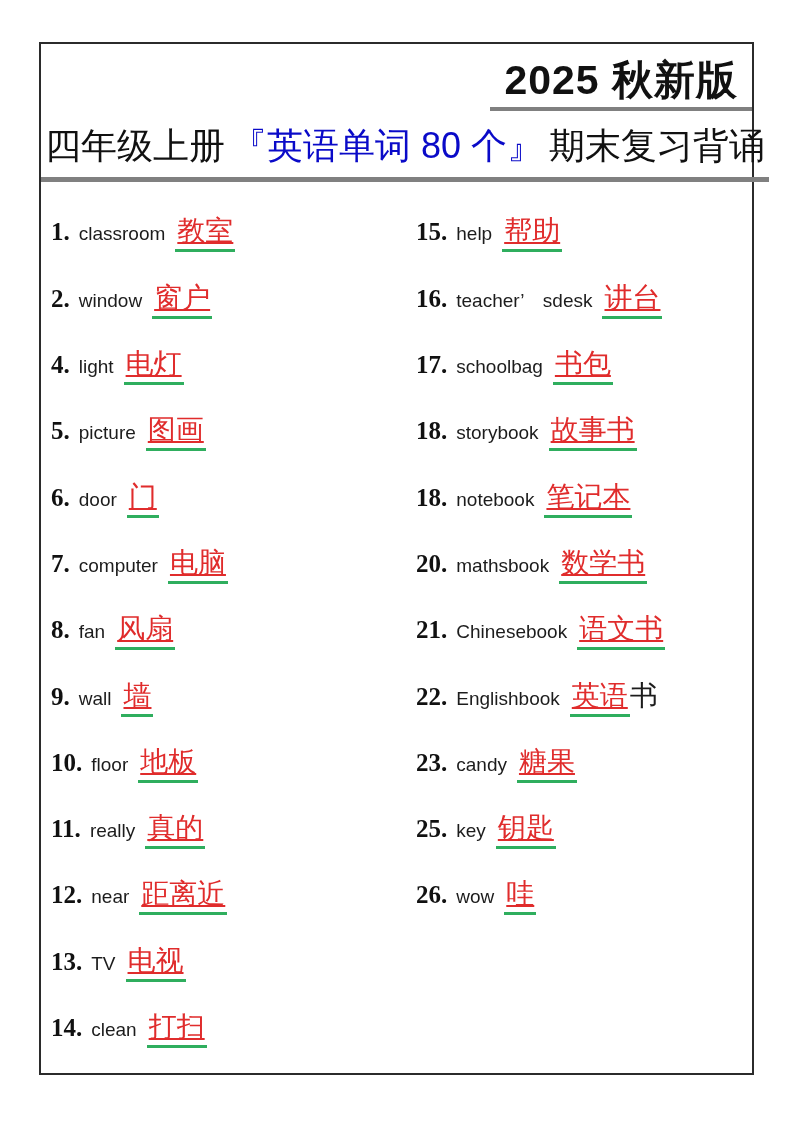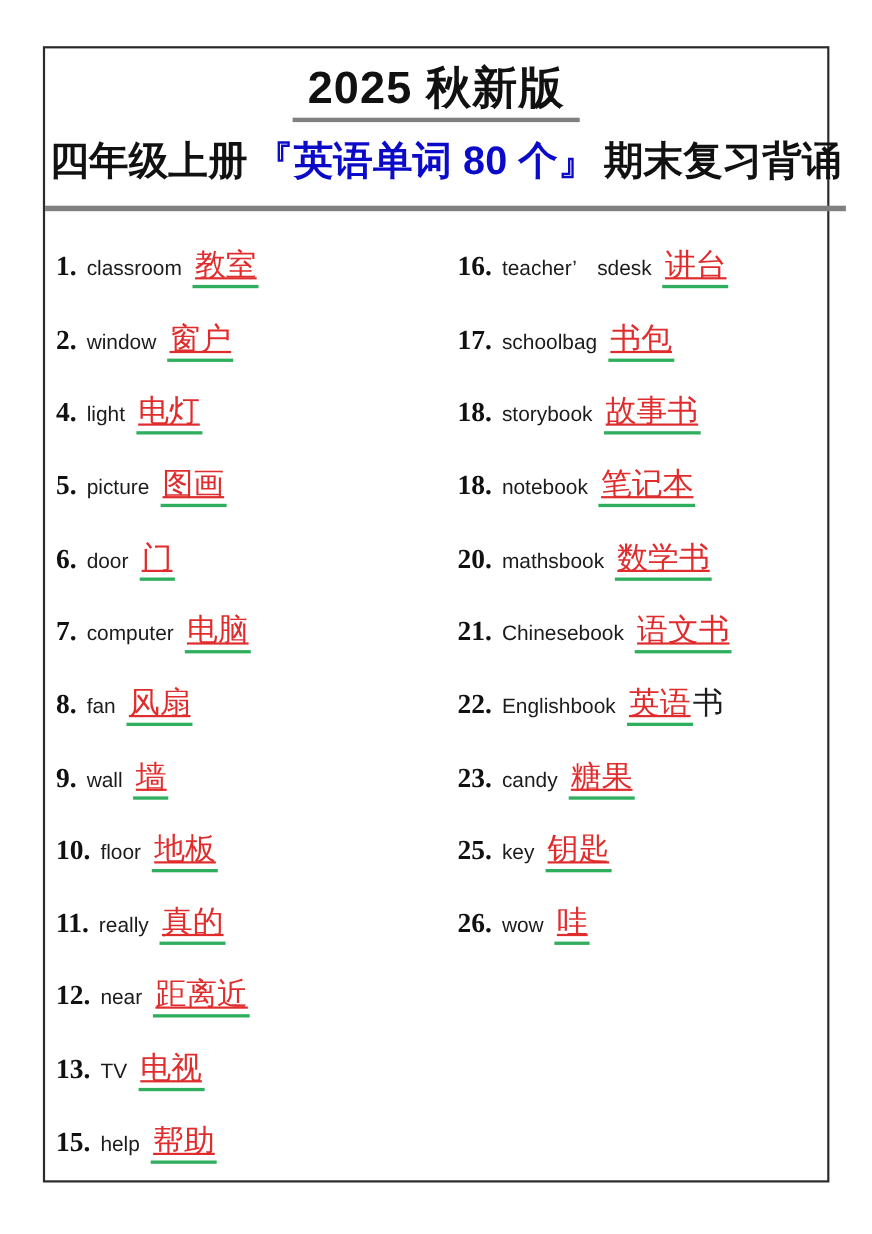--- a/index.html
+++ b/index.html
@@ -18,43 +18,43 @@
     position: absolute;
     left: 39px;
     top: 42px;
     width: 715px;
     height: 1033px;
     border: 2px solid #2b2b2b;
     box-sizing: border-box;
     background: #ffffff;
   }
   .title-block {
-    text-align: center;
+    text-align: right;
   }
   .main-title {
     display: inline-block;
     margin-top: 13px;
     font-family: "Liberation Sans", sans-serif;
     font-size: 41px;
     font-weight: 700;
     color: #111111;
     letter-spacing: 1px;
     border-bottom: 4px solid #808080;
     padding: 0 14px 3px 14px;
     line-height: 1.15;
     white-space: nowrap;
   }
   .subtitle {
     display: inline-block;
     margin-top: 13px;
     font-size: 36px;
-    font-weight: 700;
+    font-weight: 400;
     color: #111111;
     border-bottom: 5px solid #808080;
-    padding: 0 4px 20px 4px;
+    padding: 0 4px 10px 4px;
     line-height: 1.2;
     white-space: nowrap;
   }
   .subtitle .hl {
     color: #0a0ac8;
     margin: 0 6px;
   }
   .word-grid {
     display: grid;
     grid-template-columns: 365px 1fr;
@@ -126,20 +126,21 @@
   <div class="item"><span class="num">9.</span><span class="en">wall</span><span class="zh">墙</span></div>
 
   <div class="item"><span class="num">10.</span><span class="en">floor</span><span class="zh">地板</span></div>
 
   <div class="item"><span class="num">11.</span><span class="en">really</span><span class="zh">真的</span></div>
 
   <div class="item"><span class="num">12.</span><span class="en">near</span><span class="zh">距离近</span></div>
 
   <div class="item"><span class="num">13.</span><span class="en">TV</span><span class="zh">电视</span></div>
 
+  <div class="item"><span class="num">14.</span><span class="en">clean</span><span class="zh">打扫</span></div>
 
   <div class="item"><span class="num">15.</span><span class="en">help</span><span class="zh">帮助</span></div>
 
   <div class="item"><span class="num">16.</span><span class="en">teacher’　sdesk</span><span class="zh">讲台</span></div>
 
   <div class="item"><span class="num">17.</span><span class="en">schoolbag</span><span class="zh">书包</span></div>
 
   <div class="item"><span class="num">18.</span><span class="en">storybook</span><span class="zh">故事书</span></div>
 
   <div class="item"><span class="num">18.</span><span class="en">notebook</span><span class="zh">笔记本</span></div>

